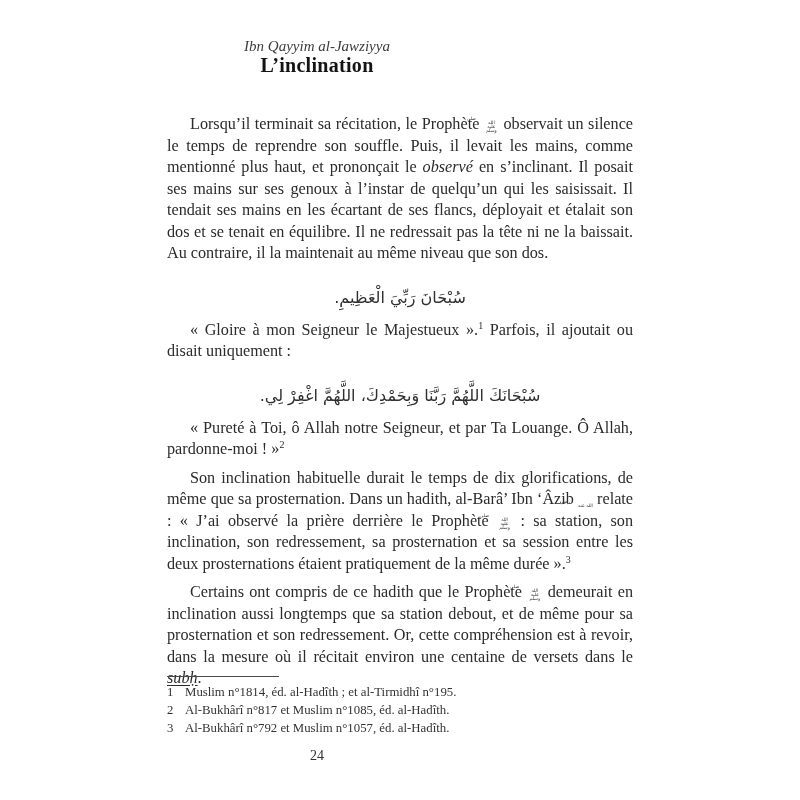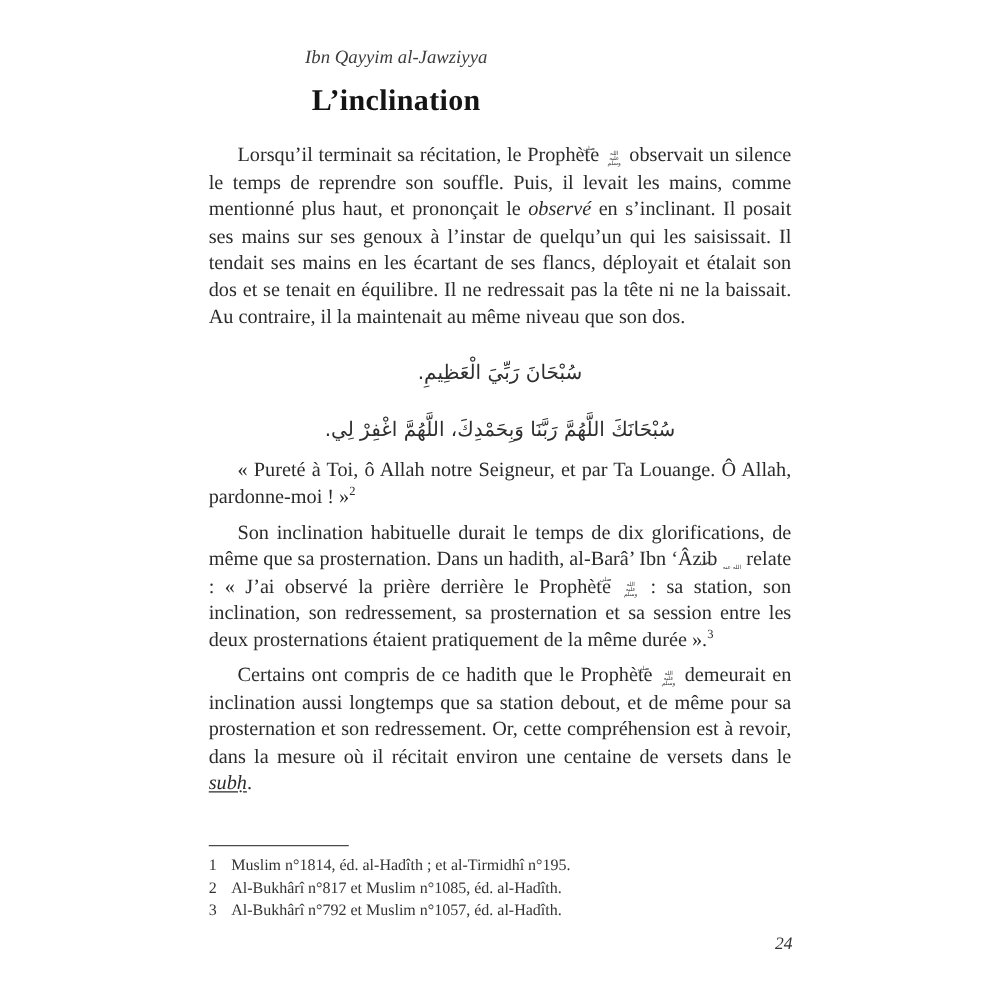--- a/index.html
+++ b/index.html
@@ -15,24 +15,24 @@
   .running-head {
     position: absolute;
     top: 38px; left: 0; right: 0;
     text-align: center;
     font-style: italic;
     font-size: 15px;
     color: #3c3c3c;
   }
   .chapter-title {
     position: absolute;
-    top: 68px; left: 0; right: 0;
+    top: 54px; left: 0; right: 0;
     margin: 0;
     text-align: center;
-    font-size: 24px;
+    font-size: 20px;
     font-weight: bold;
     letter-spacing: 0.3px;
     color: #141414;
   }
   .body-text {
     position: absolute;
     top: 114px;
     left: 167px;
     width: 466px;
     font-size: 16.2px;
@@ -83,24 +83,23 @@
     height: 0;
     border-top: 1.4px solid #4a4a4a;
     margin: 0 0 6px 0;
   }
   .footnote-row { display: flex; }
   .fn-num { flex: none; width: 18px; }
   .fn-text { flex: 1; }
   .page-number {
     position: absolute;
     top: 748px; left: 0; right: 0;
-    text-align: right;
+    text-align: center;
     font-size: 14px;
     color: #333333;
-    font-style: italic;
   }
 </style>
 </head>
 <body>
 
 <div class="page">
 
   <div class="running-head">Ibn Qayyim al-Jawziyya</div>
 
   <h1 class="chapter-title">L’inclination</h1>
@@ -109,20 +108,22 @@
 
     <p><span>Lorsqu’il terminait sa récitation, le Prophète</span>
       <span class="honorific">صلى الله عليه وسلم</span>
       <span>observait un silence le temps de reprendre son souffle. Puis, il levait les mains, comme mentionné plus haut, et prononçait le</span>
       <span class="it">observé</span>
       <span>en s’inclinant. Il posait ses mains sur ses genoux à l’instar de quelqu’un qui les saisissait. Il tendait ses mains en les écartant de ses flancs, déployait et étalait son dos et se tenait en équilibre. Il ne redressait pas la tête ni ne la baissait. Au contraire, il la maintenait au même niveau que son dos.</span></p>
 
 
     <div class="arabic-line">سُبْحَانَ رَبِّيَ الْعَظِيمِ.</div>
 
+    <p><span>« Gloire à mon Seigneur le Majestueux ».</span><sup class="fn-ref">1</sup>
+      <span>Parfois, il ajoutait ou disait uniquement :</span></p>
 
     <div class="arabic-line">سُبْحَانَكَ اللَّهُمَّ رَبَّنَا وَبِحَمْدِكَ، اللَّهُمَّ اغْفِرْ لِي.</div>
 
     <p><span>« Pureté à Toi, ô Allah notre Seigneur, et par Ta Louange. Ô Allah, pardonne-moi ! »</span><sup class="fn-ref">2</sup></p>
 
     <p><span>Son inclination habituelle durait le temps de dix glorifications, de même que sa prosternation. Dans un hadith, al-Barâ’ Ibn ‘Âzib</span>
       <span class="honorific">رضي الله عنه</span>
       <span>relate : « J’ai observé la prière derrière le Prophète</span>
       <span class="honorific">صلى الله عليه وسلم</span>
       <span>: sa station, son inclination, son redressement, sa prosternation et sa session entre les deux prosternations étaient pratiquement de la même durée ».</span><sup class="fn-ref">3</sup></p>

